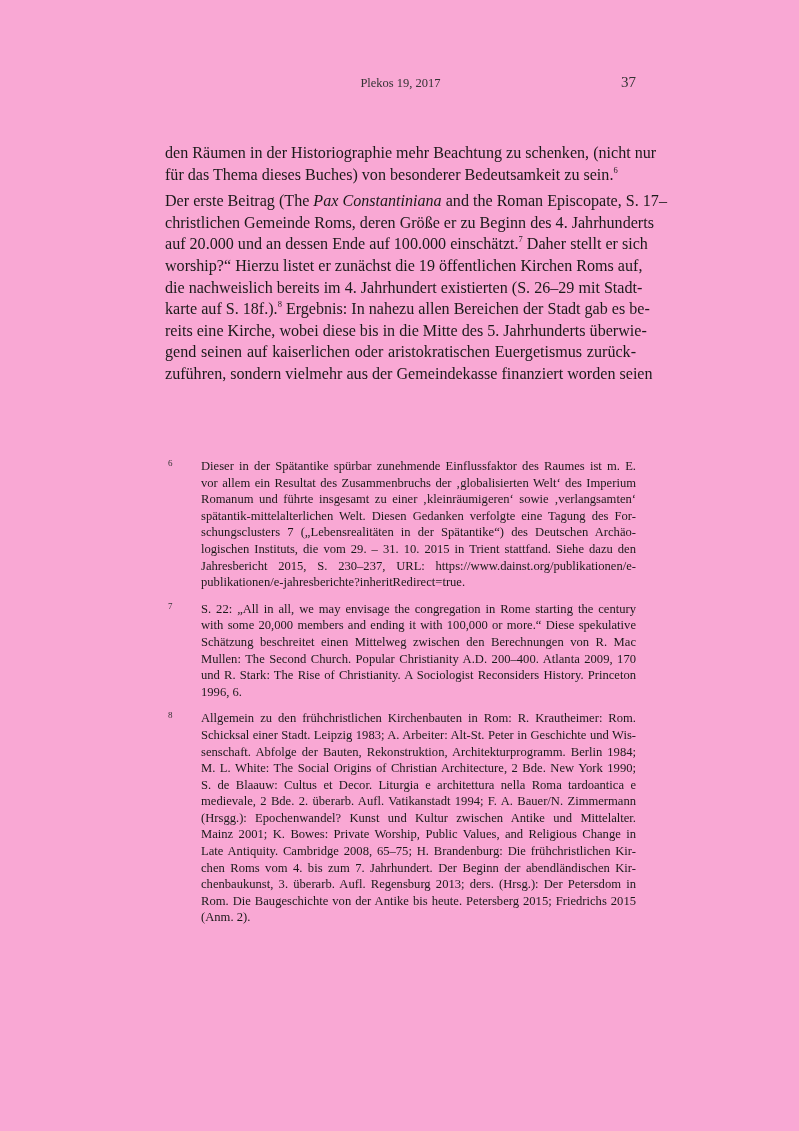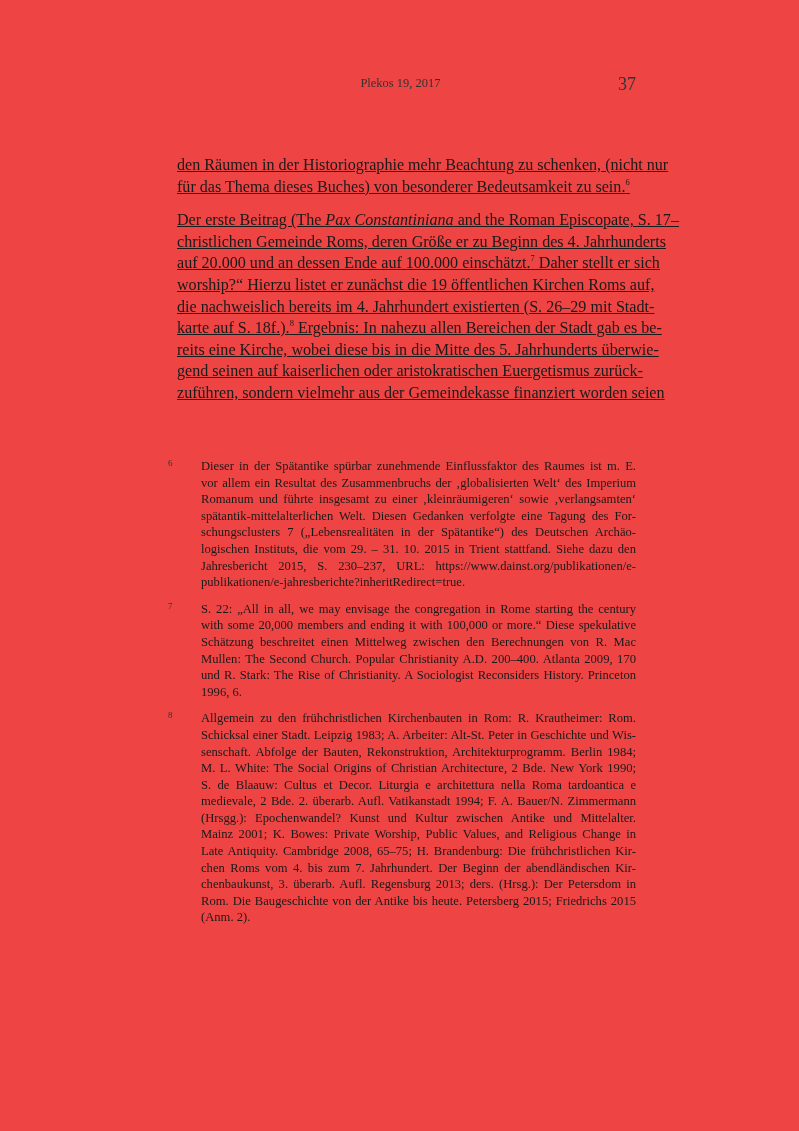--- a/index.html
+++ b/index.html
@@ -1,22 +1,22 @@
 <!DOCTYPE html>
 <html><head>
 <meta charset="utf-8">
 <style>
   html, body { margin: 0; padding: 0; background: #ffffff; }
   body { width: 799px; height: 1131px; position: relative; overflow: hidden; color: #1a1a1a; font-family: "Liberation Serif", "DejaVu Serif", serif; }
-  .page { position: absolute; left: 0; top: 0; width: 799px; height: 1131px; background: #ef4444; }
+  .page { position: absolute; left: 0; top: 0; width: 799px; height: 1131px; background: #f9a8d4; }
   .running-head { position: absolute; top: 76px; left: 165px; width: 471px; height: 16px; font-size: 12.5px; color: #333; }
   .running-head .journal { position: absolute; left: 0; width: 100%; text-align: center; }
-  .running-head .pageno { position: absolute; right: 0; top: -2px; font-size: 18px; }
+  .running-head .pageno { position: absolute; right: 0; top: -2px; font-size: 15px; }
   .body-text { position: absolute; left: 165px; top: 142px; width: 471px; font-size: 16.1px; line-height: 21.6px; text-align: justify; hyphens: manual; }
-  .body-text p { margin: 12px; text-decoration: underline; }
+  .body-text p { margin: 0; }
   .body-text p + p { margin-top: 5px; }
   .line { display: block; text-align: justify; text-align-last: justify; white-space: nowrap; }
   .line.last { text-align-last: left; }
   sup { font-size: 8.5px; vertical-align: 0; position: relative; top: -7px; line-height: 0; }
   .footnotes { position: absolute; left: 165px; top: 458px; width: 471px; font-size: 12.6px; line-height: 16.6px; }
   .fn { position: relative; padding-left: 36px; margin-bottom: 10px; }
   .fn .fn-num { position: absolute; left: 3px; top: -3px; font-size: 9px; color: #333; }
   .fn .line { white-space: nowrap; }
   em { font-style: italic; }
 </style>

